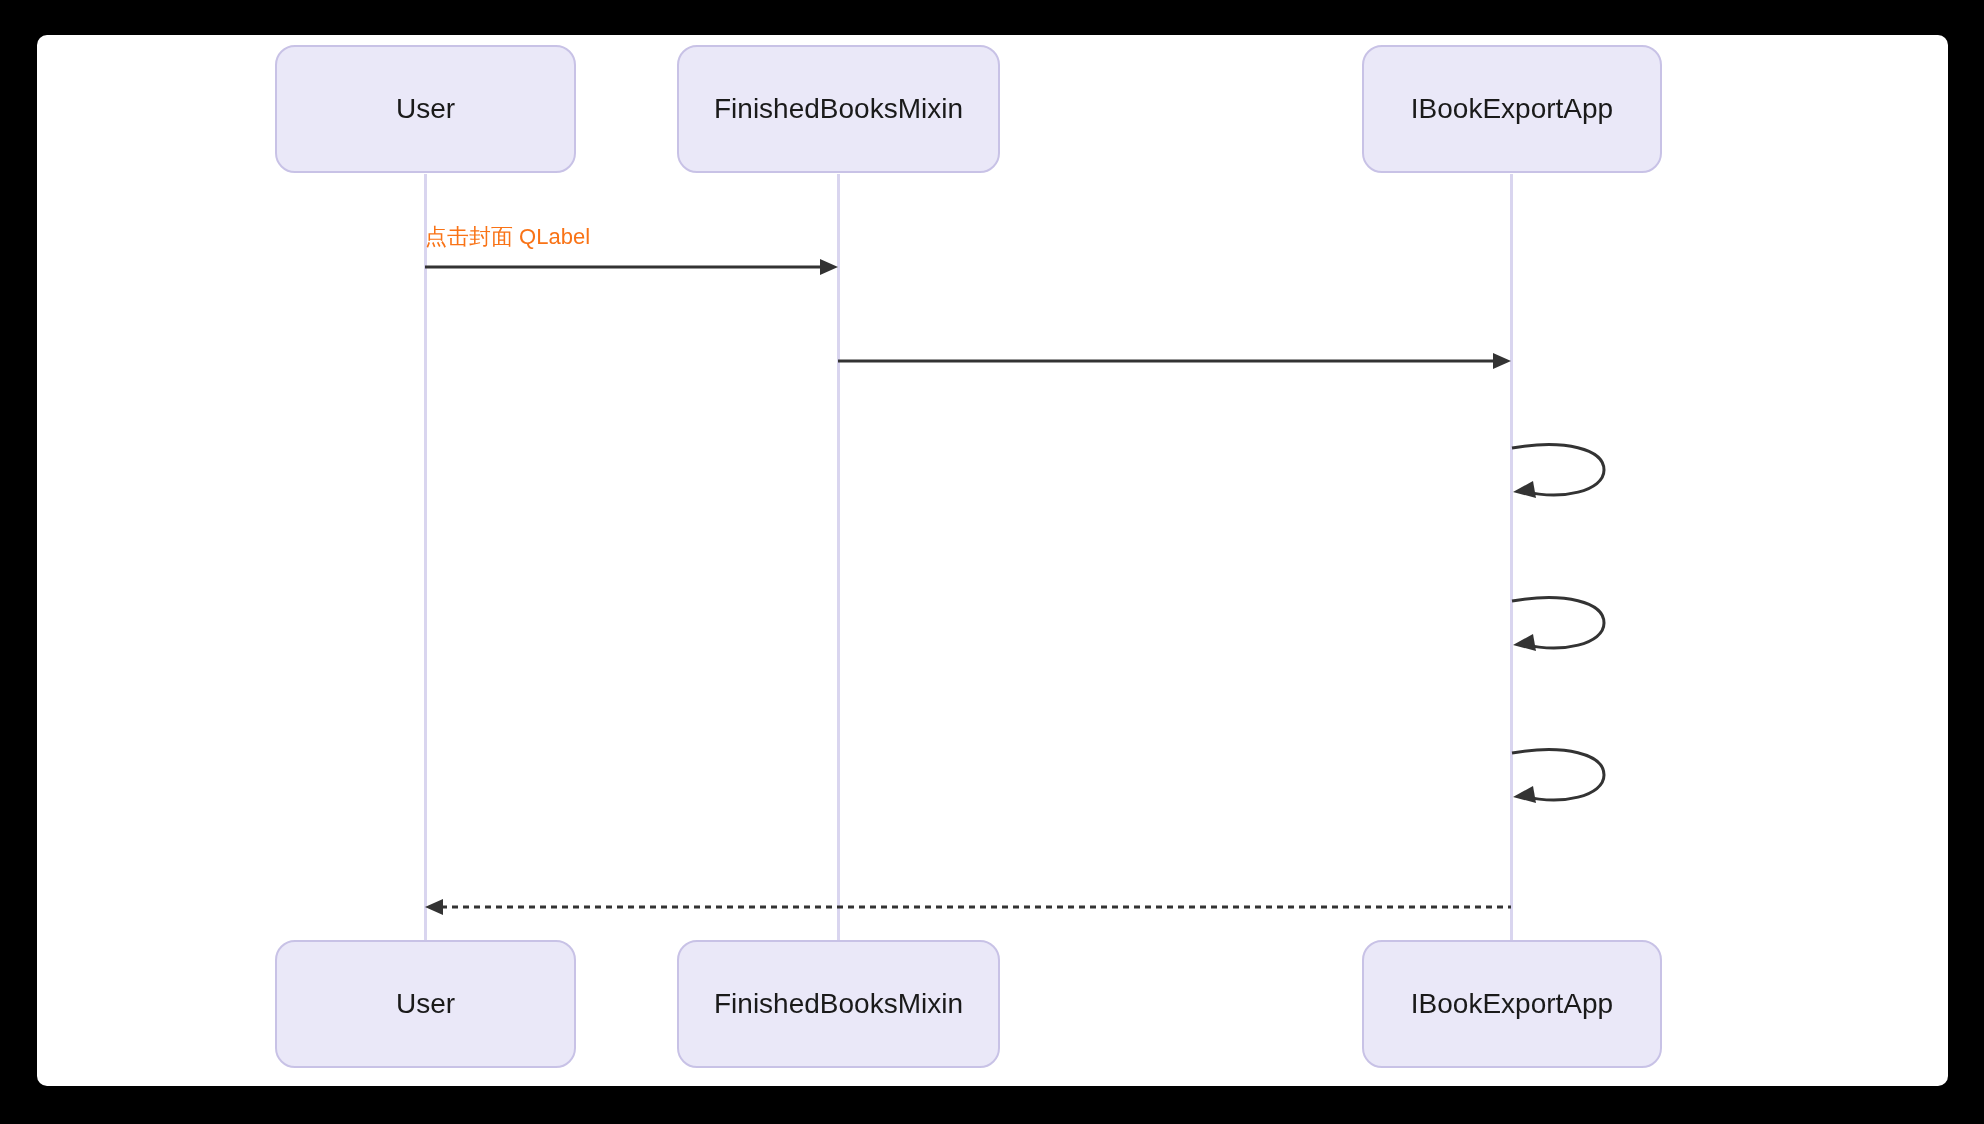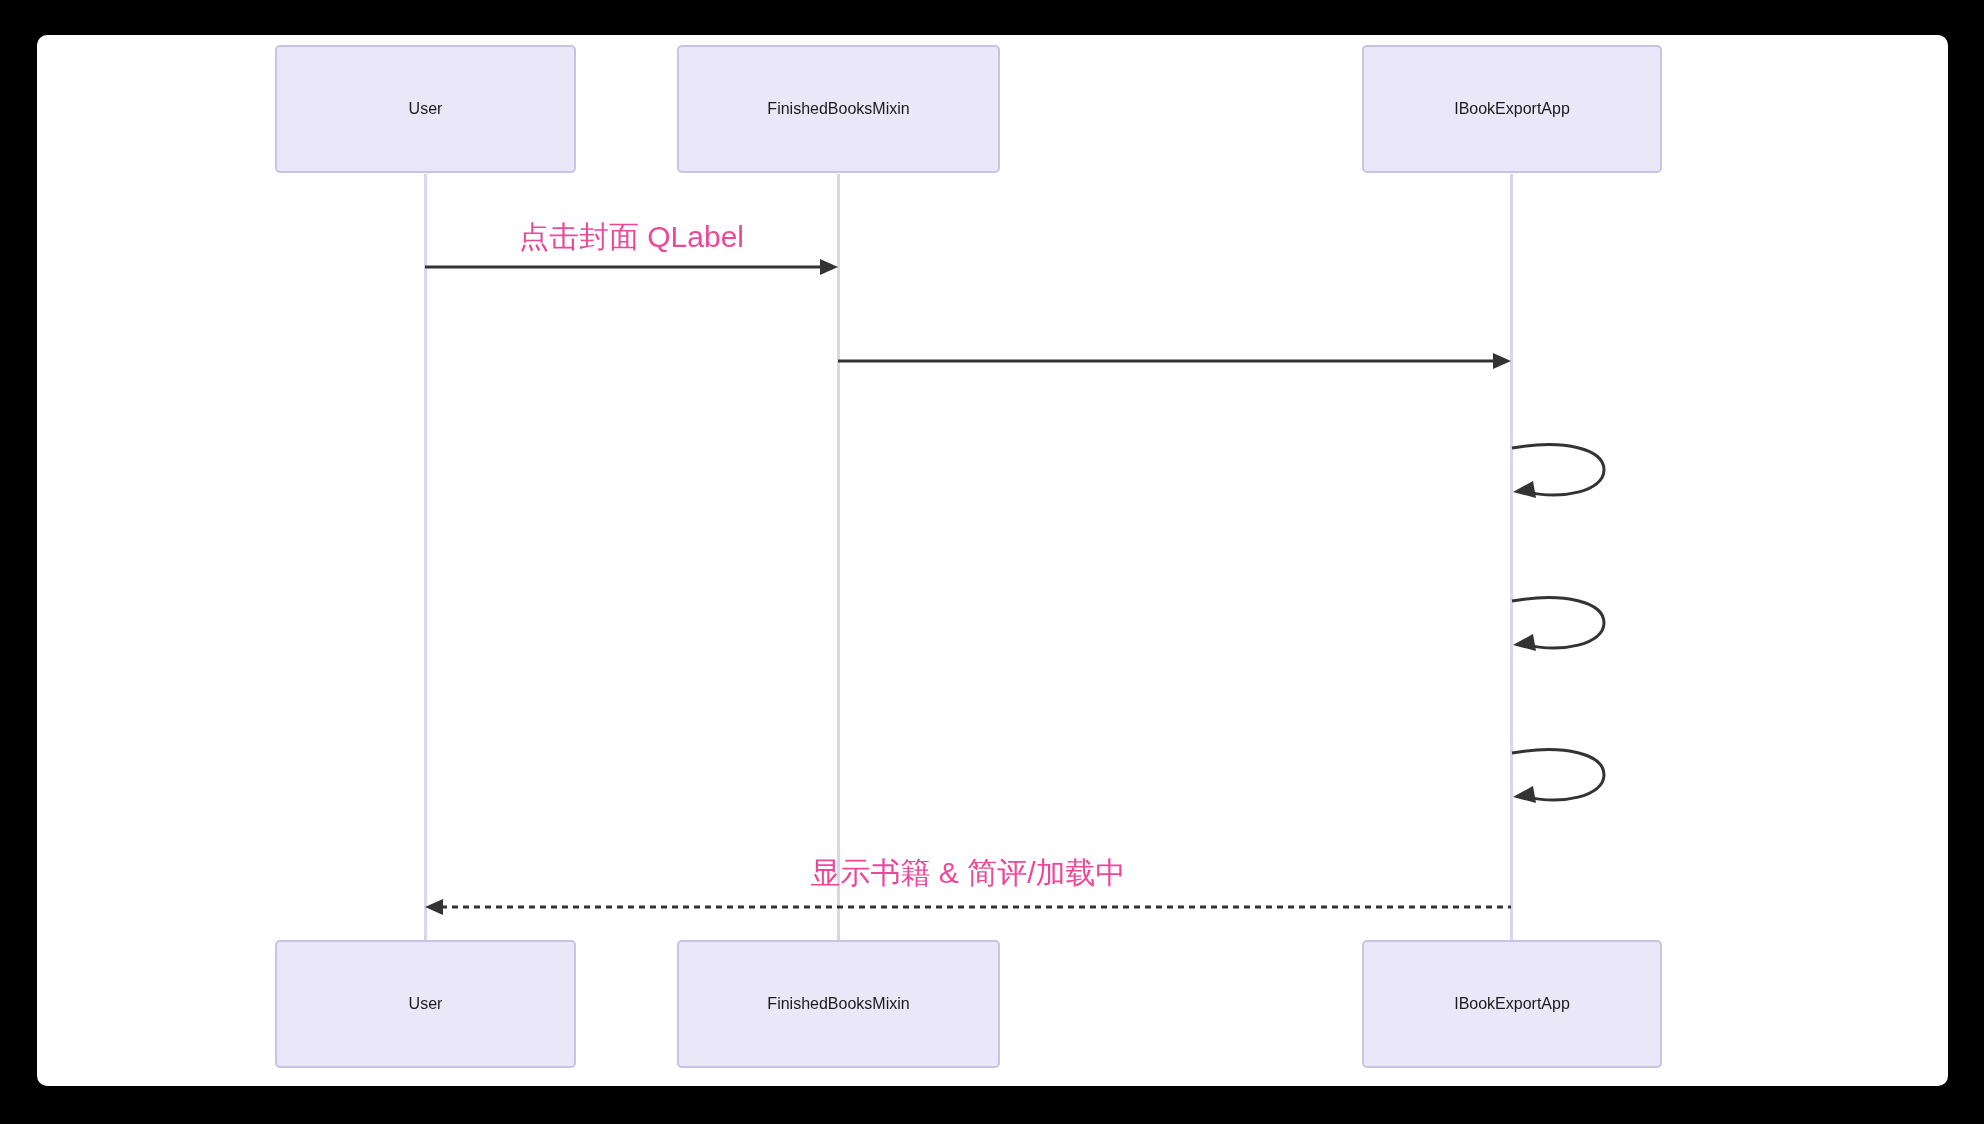--- a/index.html
+++ b/index.html
@@ -29,33 +29,33 @@
     top: 174px;
     width: 3px;
     height: 766px;
     background: #d9d5ef;
   }
   .actor-box {
     position: absolute;
     height: 128px;
     background: #eae8f8;
     border: 2px solid #c8c2e6;
-    border-radius: 5px;
+    border-radius: 20px;
     box-sizing: border-box;
     display: flex;
     align-items: center;
     justify-content: center;
-    font-size: 16px;
+    font-size: 28px;
     color: #1a1a1a;
   }
   .msg-label {
     position: absolute;
-    text-align: center;
-    font-size: 30px;
-    color: #ec4899;
+    text-align: left;
+    font-size: 22px;
+    color: #f97316;
     height: 30px;
     line-height: 30px;
     white-space: nowrap;
   }
   svg.overlay {
     position: absolute;
     left: 0;
     top: 0;
     pointer-events: none;
   }
@@ -117,14 +117,13 @@
     <span>User</span>
   </div>
   <div class="actor-box" style="left:677px; top:940px; width:323px">
     <span>FinishedBooksMixin</span>
   </div>
   <div class="actor-box" style="left:1362px; top:940px; width:300px">
     <span>IBookExportApp</span>
   </div>
 
   <div class="msg-label" style="left:425px; top:222px; width:413px">点击封面 QLabel</div>
-  <div class="msg-label" style="left:425px; top:858px; width:1086px">显示书籍 &amp; 简评/加载中</div>
 </div>
 
 </body></html>

